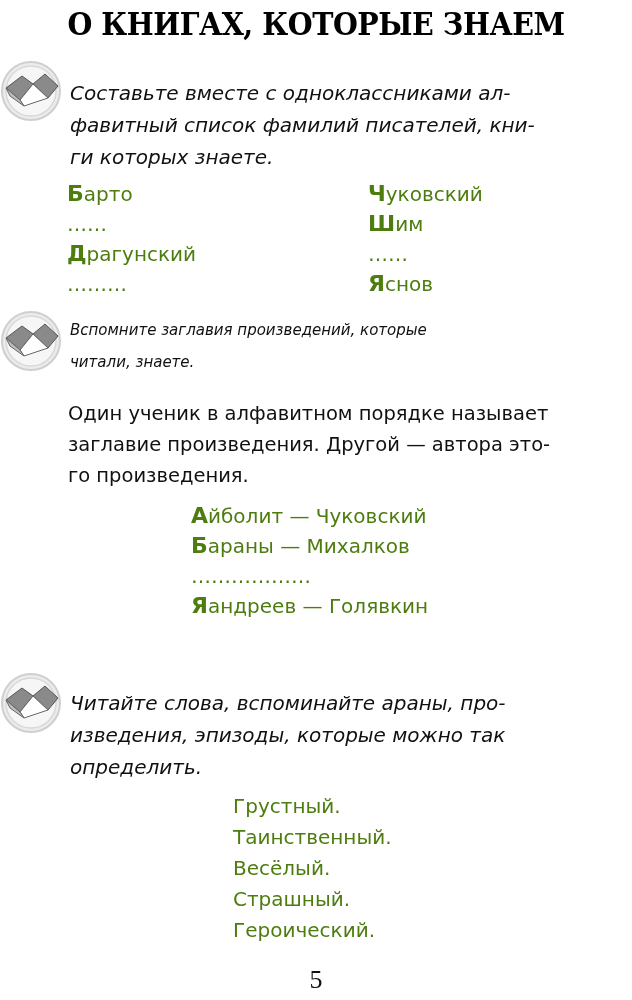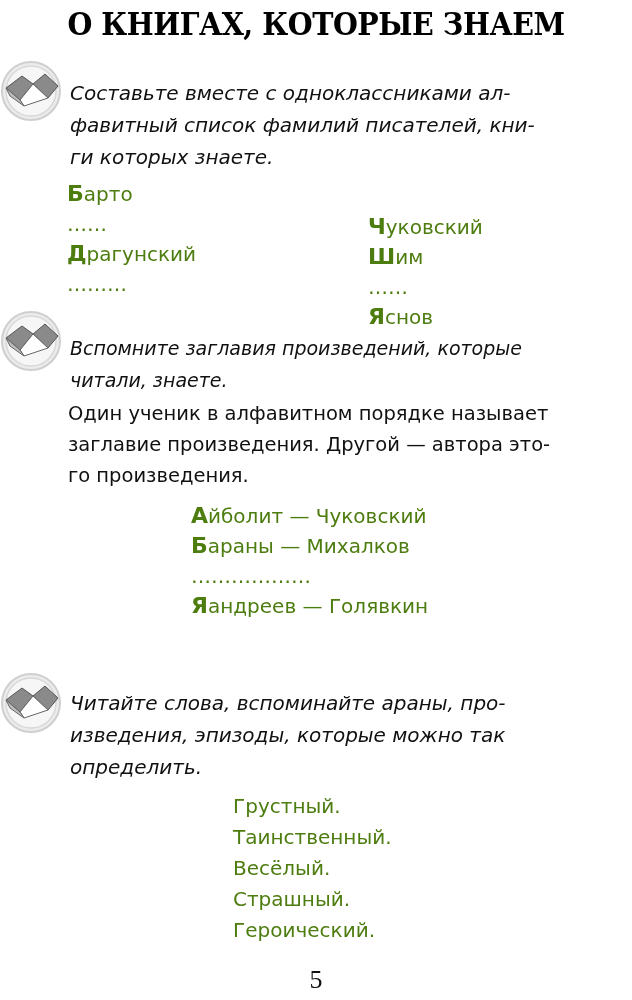--- a/index.html
+++ b/index.html
@@ -50,38 +50,38 @@
     <div>Составьте вместе с одноклассниками ал-</div>
     <div>фавитный список фамилий писателей, кни-</div>
     <div>ги которых знаете.</div>
   </div>
   <div class="list" style="left:67px; top:179px;">
     <div><span class="cap">Б</span><span>арто</span></div>
     <div><span class="cap"></span><span>……</span></div>
     <div><span class="cap">Д</span><span>рагунский</span></div>
     <div><span class="cap"></span><span>………</span></div>
   </div>
-  <div class="list" style="left:368px; top:179px;margin-top:33px;">
+  <div class="list" style="left:368px; top:179px;">
     <div><span class="cap">Ч</span><span>уковский</span></div>
     <div><span class="cap">Ш</span><span>им</span></div>
     <div><span class="cap"></span><span>……</span></div>
     <div><span class="cap">Я</span><span>снов</span></div>
   </div>
 </div>
 
 <div class="task" style="top:0;">
   <svg class="book-icon" style="top:310px;" viewBox="0 0 62 62">
     <circle cx="31" cy="31" r="29" fill="#ececec" stroke="#cfcfcf" stroke-width="2"></circle>
     <circle cx="31" cy="31" r="25" fill="#f6f6f6" stroke="#d8d8d8" stroke-width="1.5"></circle>
     <path d="M6 28 L22 16 L33 24 L20 40 Z" fill="#8a8a8a" stroke="#555" stroke-width="1"></path>
     <path d="M33 24 L45 14 L58 26 L48 38 Z" fill="#8a8a8a" stroke="#555" stroke-width="1"></path>
     <path d="M20 40 L33 24 L48 38 L24 46 Z" fill="#ffffff" stroke="#666" stroke-width="1"></path>
     <path d="M6 28 L20 40 L24 46 L10 36 Z" fill="#bdbdbd" stroke="#666" stroke-width="1"></path>
   </svg>
-  <div class="task-text" style="top:332px; font-size:19px;">
+  <div class="task-text" style="top:314px; font-size:15px;">
     <div>Вспомните заглавия произведений, которые</div>
     <div>читали, знаете.</div>
   </div>
   <div class="body-text" style="top:398px;">
     <div>Один ученик в алфавитном порядке называет</div>
     <div>заглавие произведения. Другой — автора это-</div>
     <div>го произведения.</div>
   </div>
   <div class="list" style="left:191px; top:501px;">
     <div><span class="cap">А</span><span>йболит — Чуковский</span></div>

